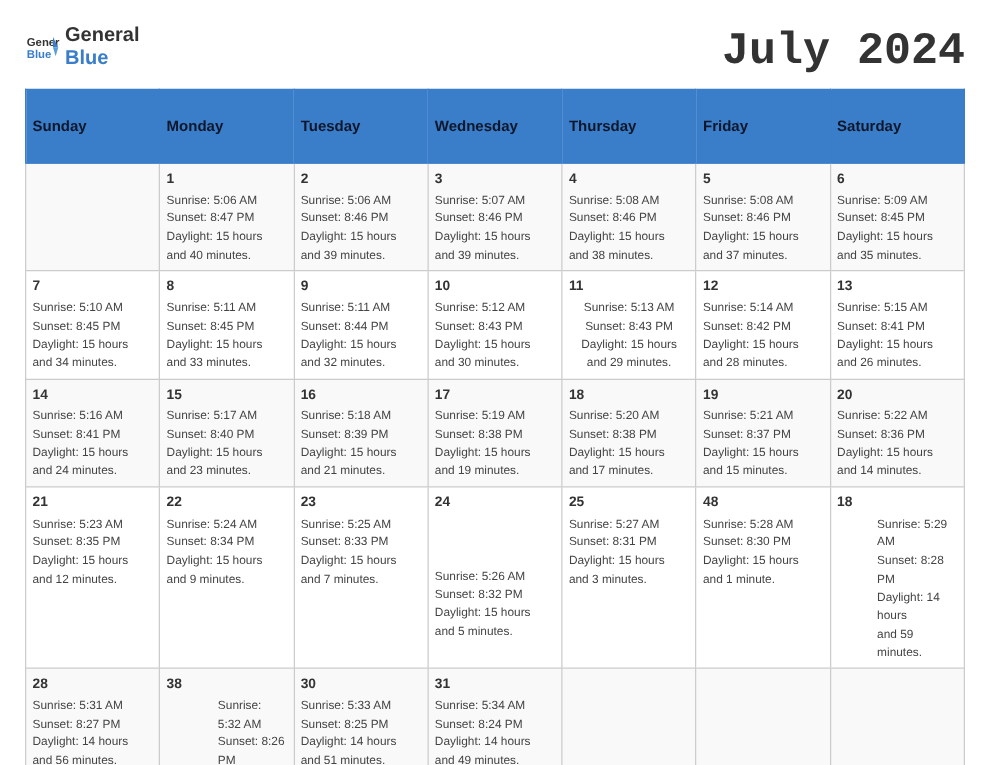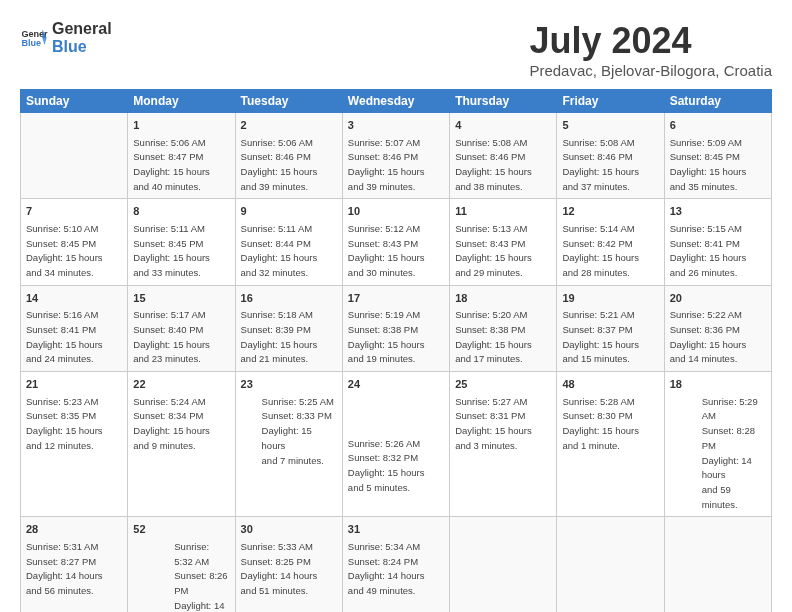--- a/index.html
+++ b/index.html
@@ -19,41 +19,42 @@
     .logo {
       display: flex;
       align-items: center;
       gap: 4px;
     }
     .logo-icon {
       width: 28px;
       height: 28px;
     }
     .title-block {
-      text-align: left;
+      text-align: center;
+      font-family: Liberation Mono, monospace;
     }
     .month-title {
       font-size: 36px;
       font-weight: bold;
       color: #333;
     }
     .location-title {
       font-size: 15px;
       color: #555;
     }
     table {
       width: 100%;
       border-collapse: collapse;
       font-size: 10px;
     }
     thead tr th {
       background-color: #3a7dc9;
-      color: #ffffff;
+      color: #0f172a;
       text-align: left;
-      padding: 4px 5px;
+      padding: 22px 5px;
       font-size: 12px;
       border: 1px solid #3a7dc9;
     }
     tbody tr td {
       border: 1px solid #ccc;
       vertical-align: top;
       padding: 4px 5px;
       height: 85px;
       width: 14.28%;
       color: #333;
@@ -92,21 +93,20 @@
       <polygon points="32,8 38,20 32,20" fill="#3a7dc9"></polygon>
       <polygon points="32,20 38,20 35,30" fill="#5a9dd9"></polygon>
     </svg>
     <div>
       <div style="font-size:16px;font-weight:bold;color:#333;line-height:1.1">General</div>
       <div style="font-size:16px;font-weight:bold;color:#3a7dc9;line-height:1.1">Blue</div>
     </div>
   </div>
   <div class="title-block">
     <div class="month-title">July 2024</div>
-    <div class="location-title">Predavac, Bjelovar-Bilogora, Croatia</div>
   </div>
 </div>
 
 <table>
   <thead>
     <tr id="header-row">
         <th>Sunday</th>
         <th>Monday</th>
         <th>Tuesday</th>
         <th>Wednesday</th>
@@ -185,21 +185,21 @@
         </td>
         <td>
           <span class="day-number">10</span>
           <div class="day-info" style="white-space: pre-line;">Sunrise: 5:12 AM
 Sunset: 8:43 PM
 Daylight: 15 hours
 and 30 minutes.</div>
         </td>
         <td>
           <span class="day-number">11</span>
-          <div class="day-info" style="white-space: pre-line;">Sunrise: 5:13 AM
+          <div class="day-info" style="white-space: pre-line; text-align: center;">Sunrise: 5:13 AM
 Sunset: 8:43 PM
 Daylight: 15 hours
 and 29 minutes.</div>
         </td>
         <td>
           <span class="day-number">12</span>
           <div class="day-info" style="white-space: pre-line;">Sunrise: 5:14 AM
 Sunset: 8:42 PM
 Daylight: 15 hours
 and 28 minutes.</div>
@@ -273,21 +273,21 @@
         </td>
         <td>
           <span class="day-number">22</span>
           <div class="day-info" style="white-space: pre-line;">Sunrise: 5:24 AM
 Sunset: 8:34 PM
 Daylight: 15 hours
 and 9 minutes.</div>
         </td>
         <td>
           <span class="day-number">23</span>
-          <div class="day-info" style="white-space: pre-line; margin-left: 21px;">Sunrise: 5:25 AM
+          <div class="day-info" style="white-space: pre-line;">Sunrise: 5:25 AM
 Sunset: 8:33 PM
 Daylight: 15 hours
 and 7 minutes.</div>
         </td>
         <td>
           <span class="day-number">24</span>
           <div class="day-info" style="white-space: pre-line; margin-top: 44px;">Sunrise: 5:26 AM
 Sunset: 8:32 PM
 Daylight: 15 hours
 and 5 minutes.</div>
@@ -316,21 +316,21 @@
       </tr>
       <tr>
         <td>
           <span class="day-number">28</span>
           <div class="day-info" style="white-space: pre-line;">Sunrise: 5:31 AM
 Sunset: 8:27 PM
 Daylight: 14 hours
 and 56 minutes.</div>
         </td>
         <td>
-          <span class="day-number">52</span>
+          <span class="day-number">38</span>
           <div class="day-info" style="white-space: pre-line; margin-left: 41px;">Sunrise: 5:32 AM
 Sunset: 8:26 PM
 Daylight: 14 hours
 and 54 minutes.</div>
         </td>
         <td>
           <span class="day-number">30</span>
           <div class="day-info" style="white-space: pre-line;">Sunrise: 5:33 AM
 Sunset: 8:25 PM
 Daylight: 14 hours

